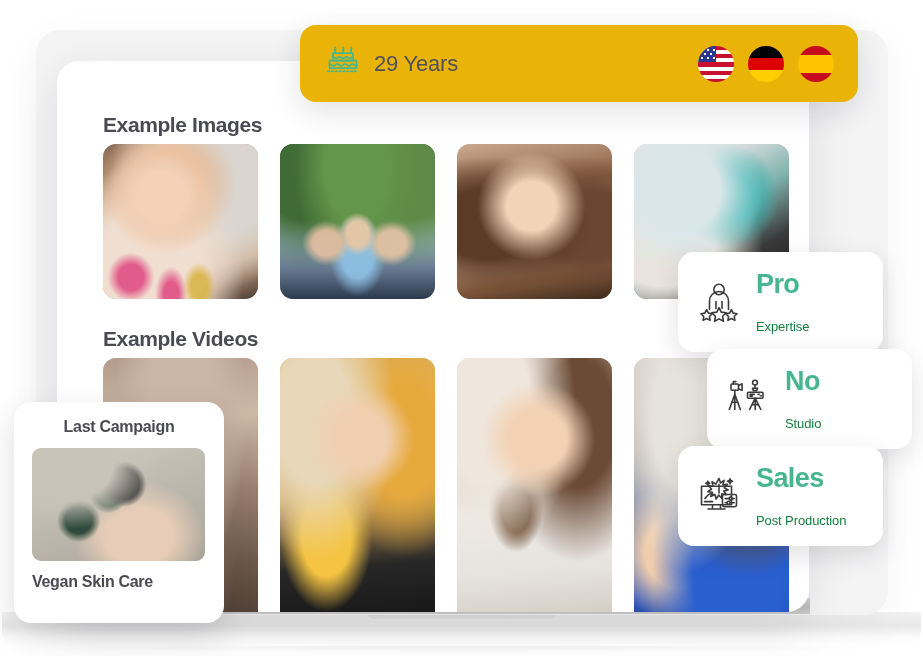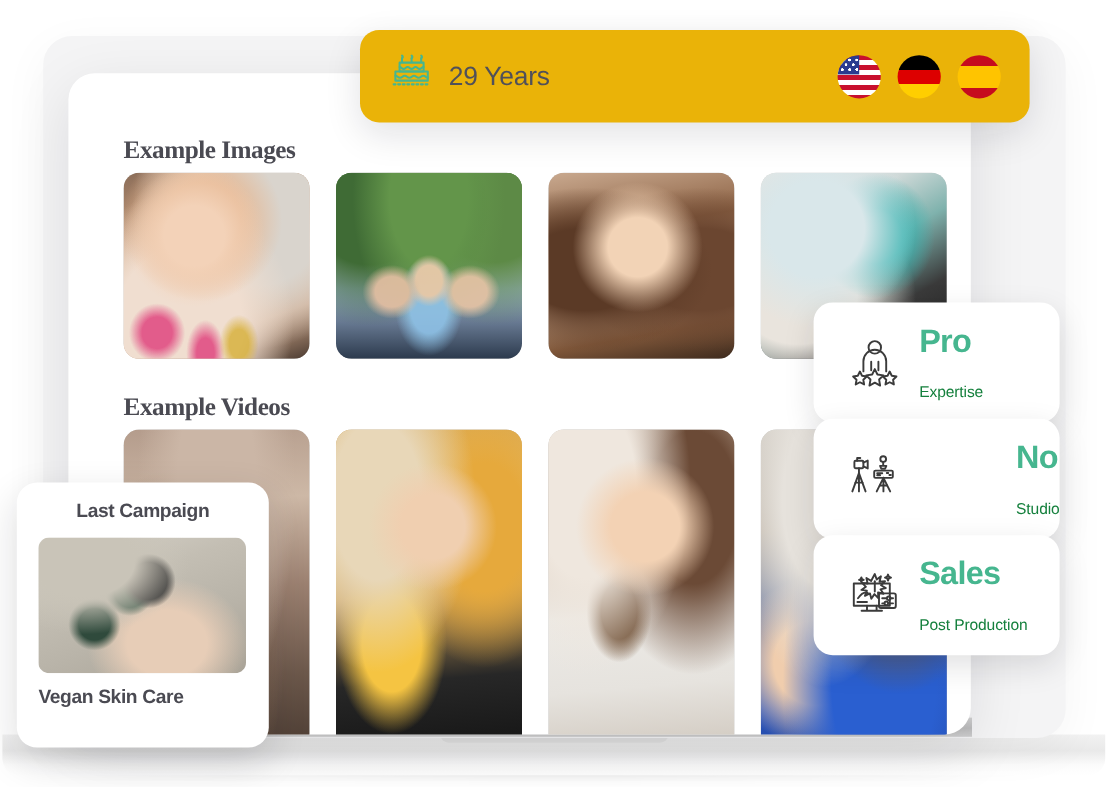--- a/index.html
+++ b/index.html
@@ -84,21 +84,20 @@
     overflow: hidden;
   }
 
   .section-title {
     position: absolute;
     left: 46px;
     font-size: 21px;
     font-weight: 700;
     letter-spacing: -0.4px;
     color: #4a4a52;
-    font-family: Liberation Serif, serif;
   }
   .section-title.images { top: 52px; }
   .section-title.videos { top: 266px; }
 
   
   .thumb-row {
     position: absolute;
     left: 46px;
     display: flex;
     gap: 22px;
@@ -282,24 +281,24 @@
   .badge-card {
     position: absolute;
     width: 205px;
     height: 100px;
     background: #ffffff;
     border-radius: 16px;
     box-shadow: 0 9px 26px rgba(20,20,30,0.13);
     display: flex;
     align-items: center;
     gap: 14px;
-    padding-left: 28px;
+    padding-left: 18px;
   }
   .badge-card.b1 { left: 678px; top: 252px; }
-  .badge-card.b2 { left: 678px; top: 349px; justify-content: space-between; }
+  .badge-card.b2 { left: 707px; top: 349px; }
   .badge-card.b3 { left: 678px; top: 446px; }
   .badge-icon {
     width: 46px; height: 46px;
     flex: 0 0 auto;
     display: flex; align-items: center; justify-content: center;
   }
   .badge-txt { display: flex; flex-direction: column; line-height: 1; }
   .badge-title {
     font-size: 27px;
     font-weight: 700;

